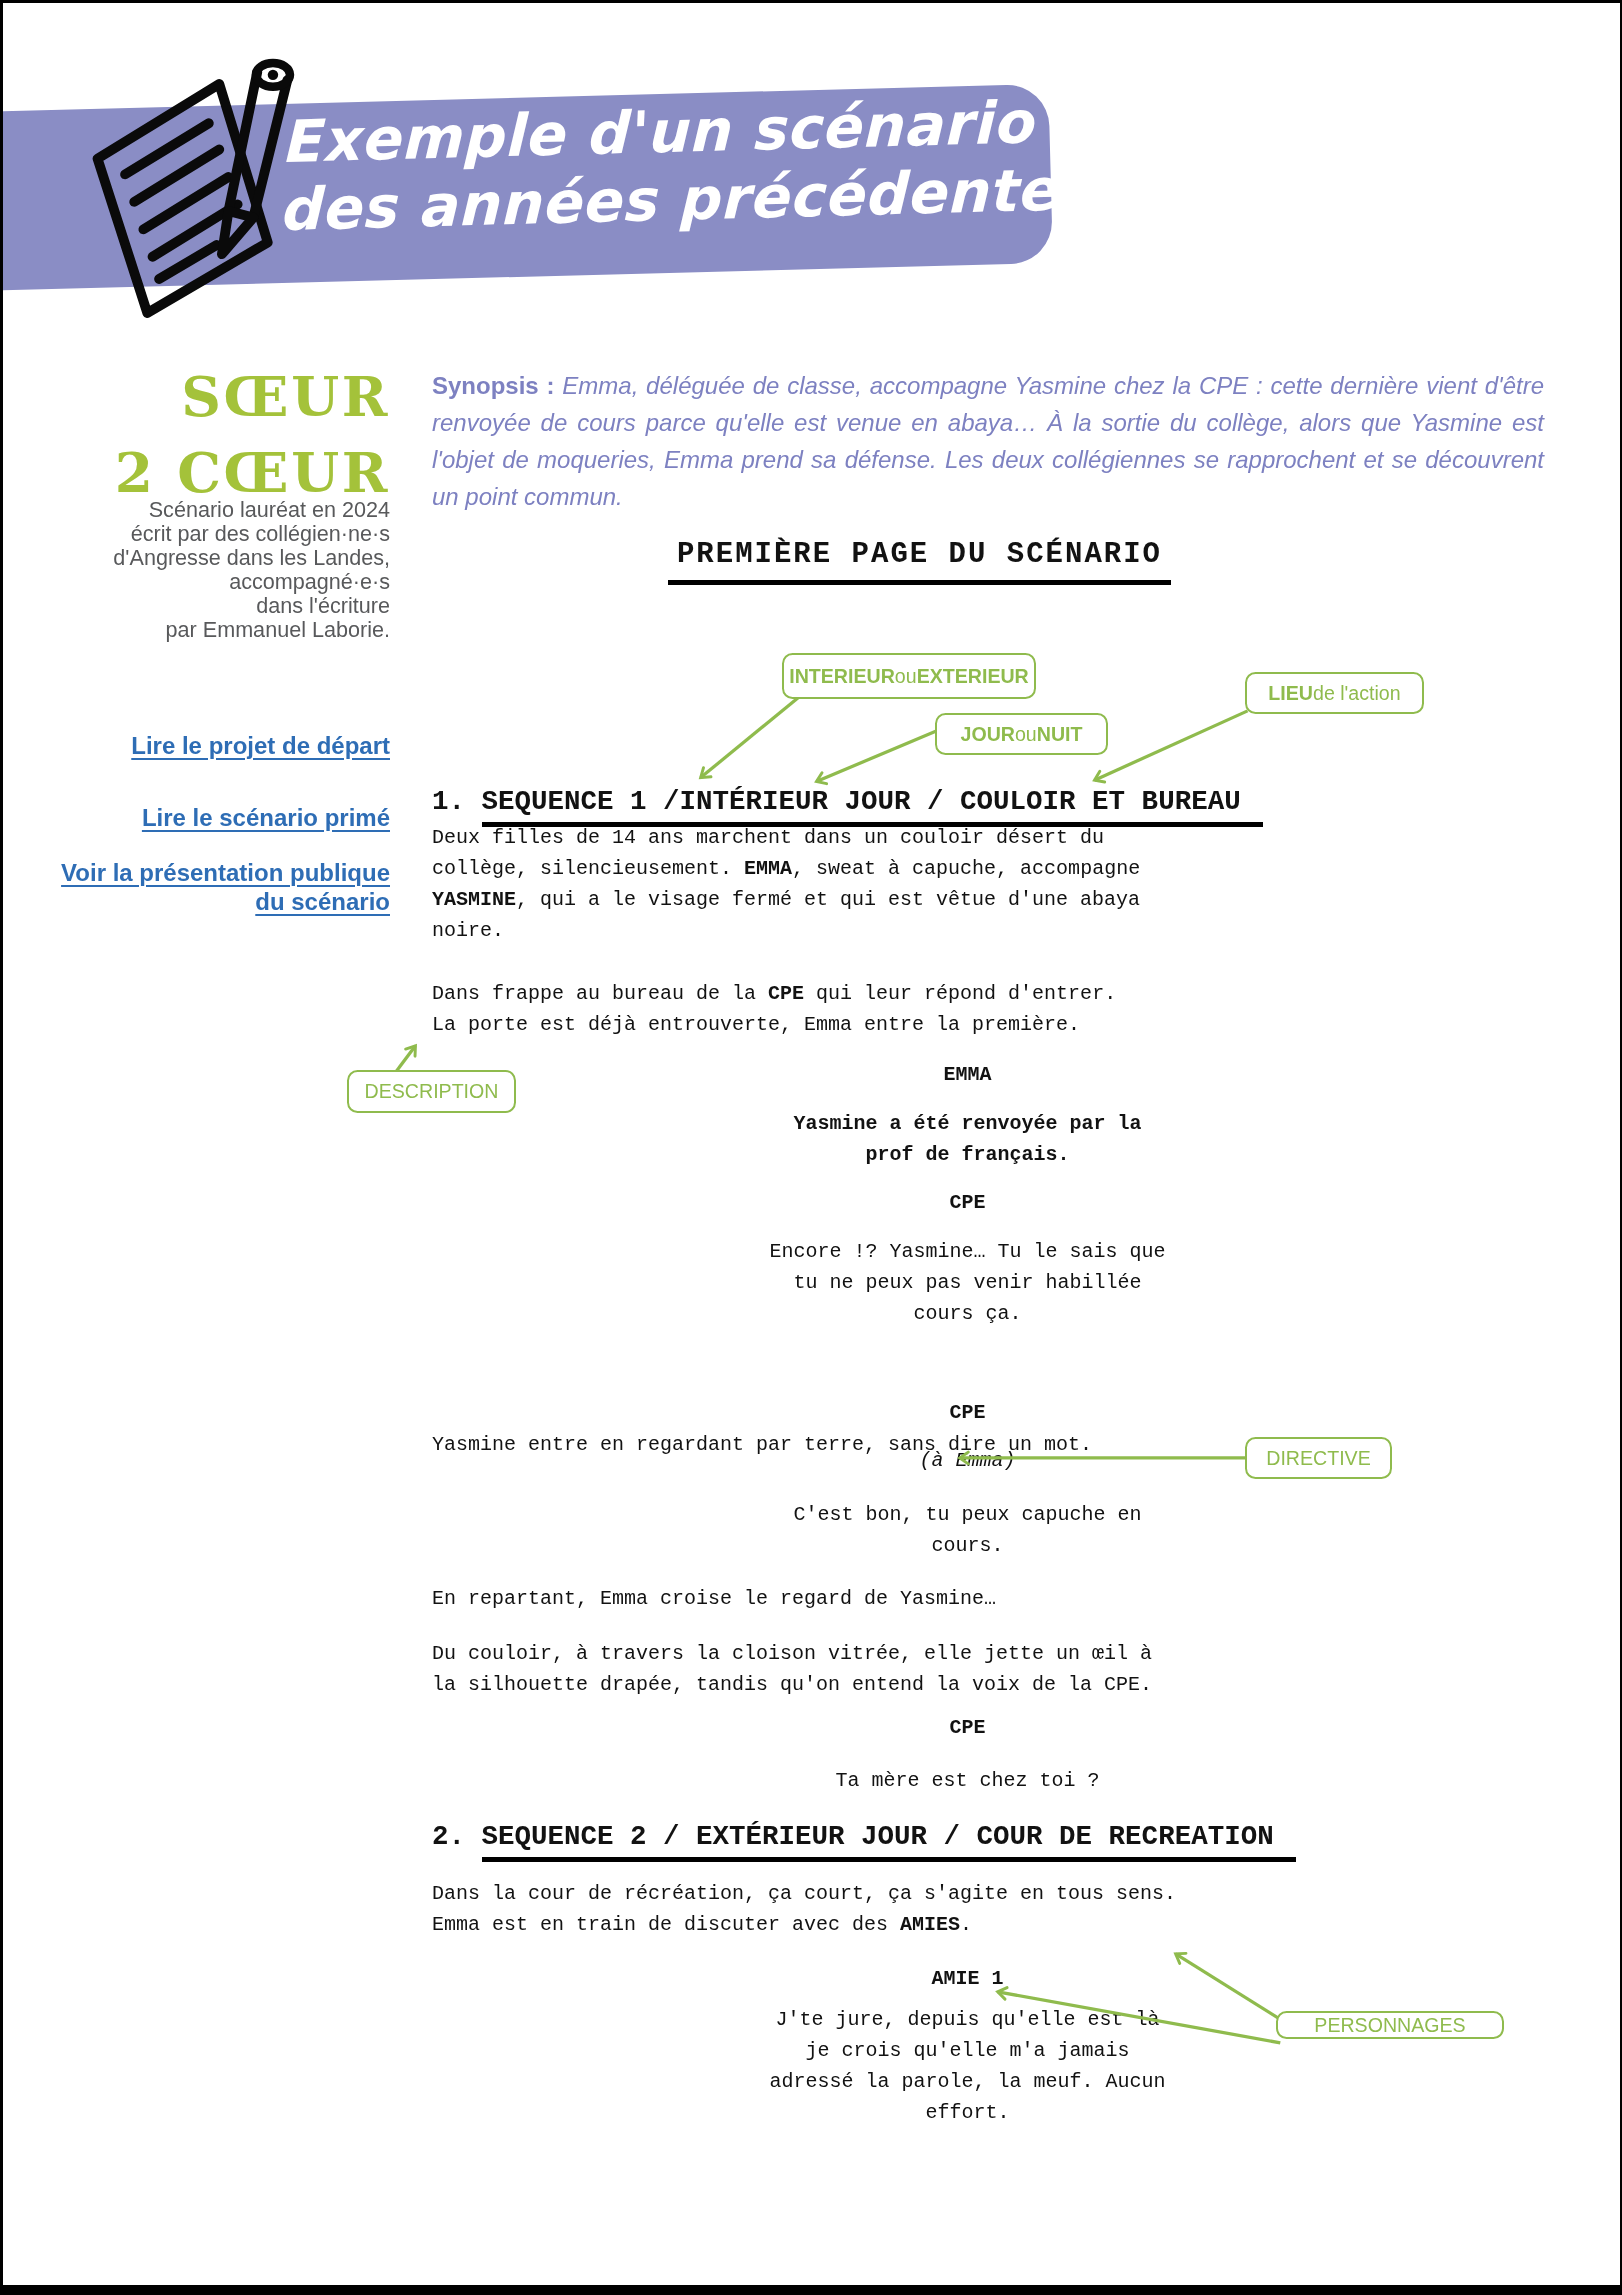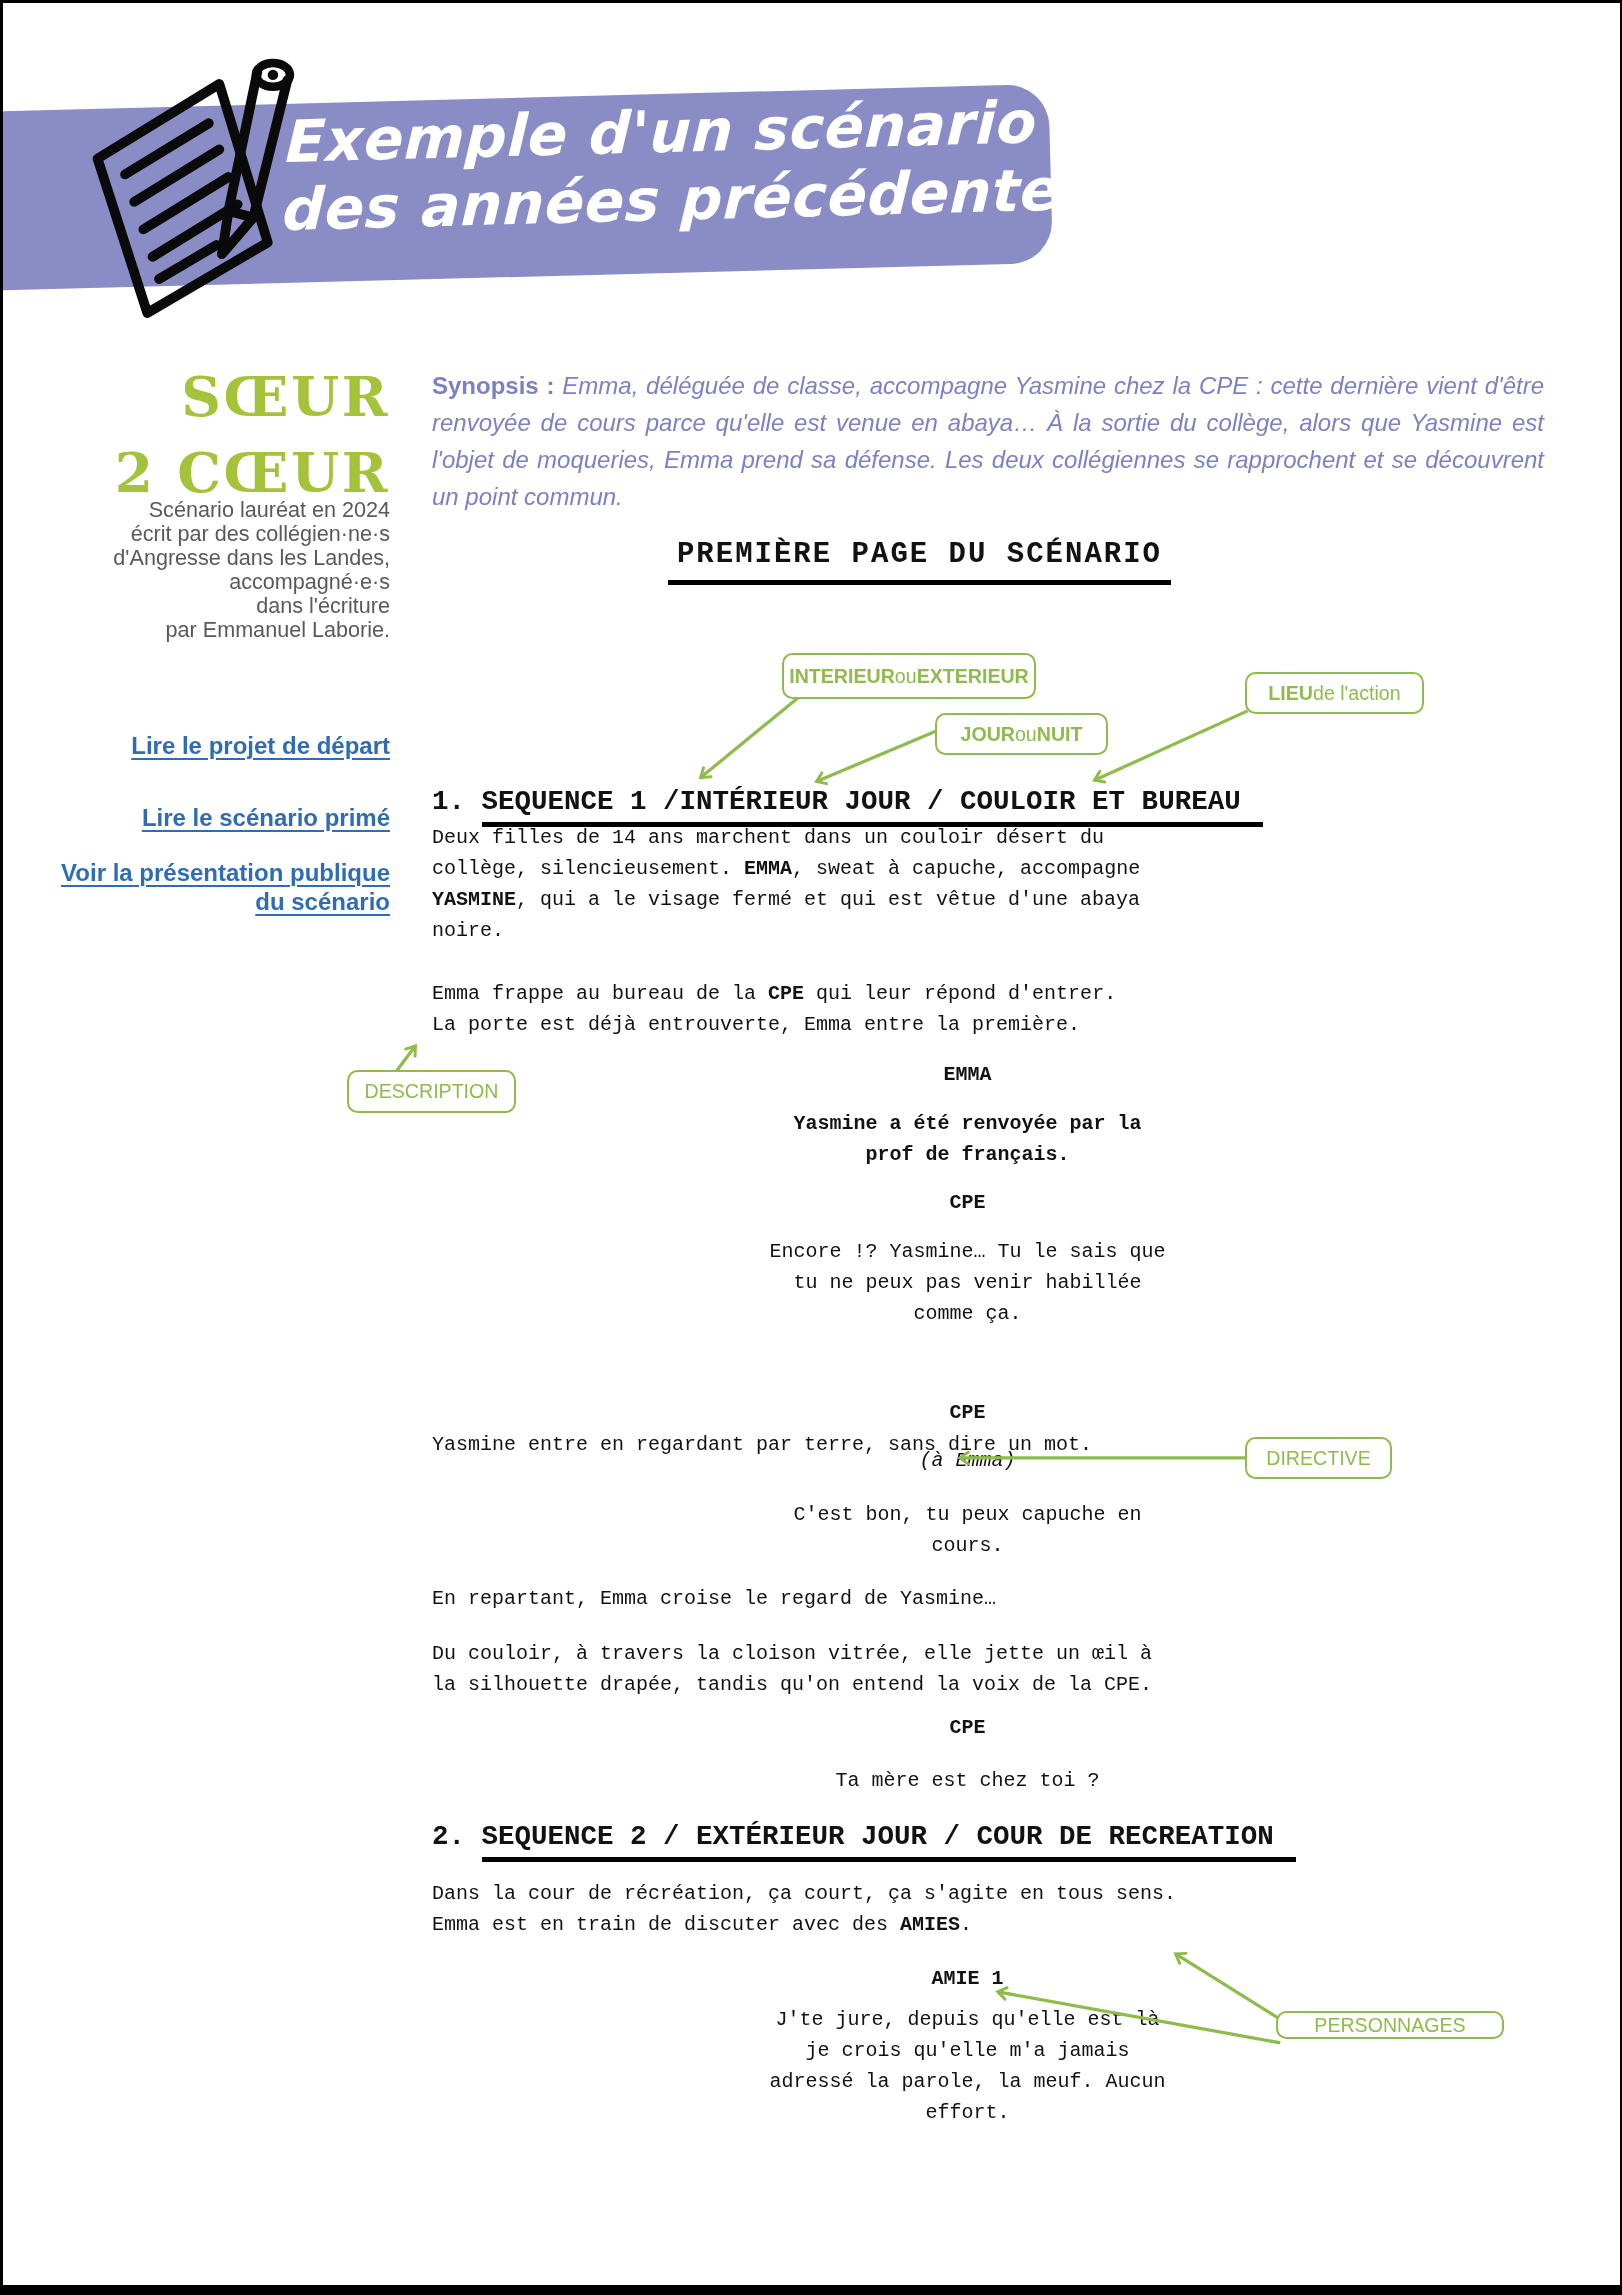--- a/index.html
+++ b/index.html
@@ -178,31 +178,31 @@
   </div>
 
   <div class="seq s1 mono">
     <span>1. </span><span class="seq-t">SEQUENCE 1 /INTÉRIEUR JOUR / COULOIR ET BUREAU</span>
   </div>
 
   <p class="act a1 mono"><span>Deux filles de 14 ans marchent dans un couloir désert du
 collège, silencieusement. </span><span class="b">EMMA</span><span>, sweat à capuche, accompagne
 </span><span class="b">YASMINE</span><span>, qui a le visage fermé et qui est vêtue d'une abaya
 noire.</span></p>
-  <p class="act a2 mono"><span>Emma frappe au bureau de la </span><span class="b">CPE</span><span> qui leur répond d'entrer.
+  <p class="act a2 mono"><span>Dans frappe au bureau de la </span><span class="b">CPE</span><span> qui leur répond d'entrer.
 La porte est déjà entrouverte, Emma entre la première.</span></p>
 
   <div class="act c1 mono ctr cue">EMMA</div>
   <p class="act d1 mono ctr">Yasmine a été renvoyée par la
 prof de français.</p>
 
   <div class="act c2 mono ctr cue">CPE</div>
   <p class="act d2 mono ctr">Encore !? Yasmine… Tu le sais que
 tu ne peux pas venir habillée
-comme ça.</p>
+cours ça.</p>
 
   <p class="act a3 mono">Yasmine entre en regardant par terre, sans dire un mot.</p>
 
   <div class="act c3 mono ctr cue">CPE</div>
   <div class="act p1 mono ctr par">(à Emma)</div>
   <p class="act d3 mono ctr">C'est bon, tu peux capuche en
 cours.</p>
 
   <p class="act a4 mono">En repartant, Emma croise le regard de Yasmine…</p>
   <p class="act a5 mono">Du couloir, à travers la cloison vitrée, elle jette un œil à

